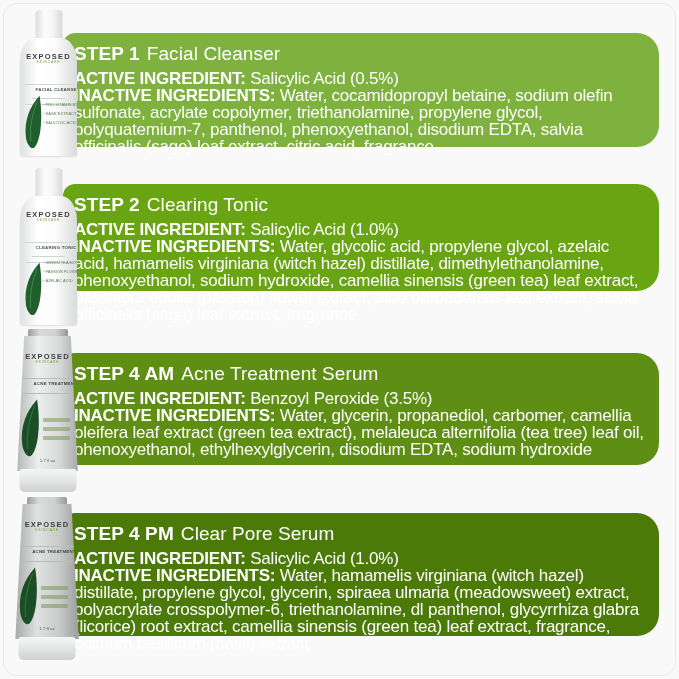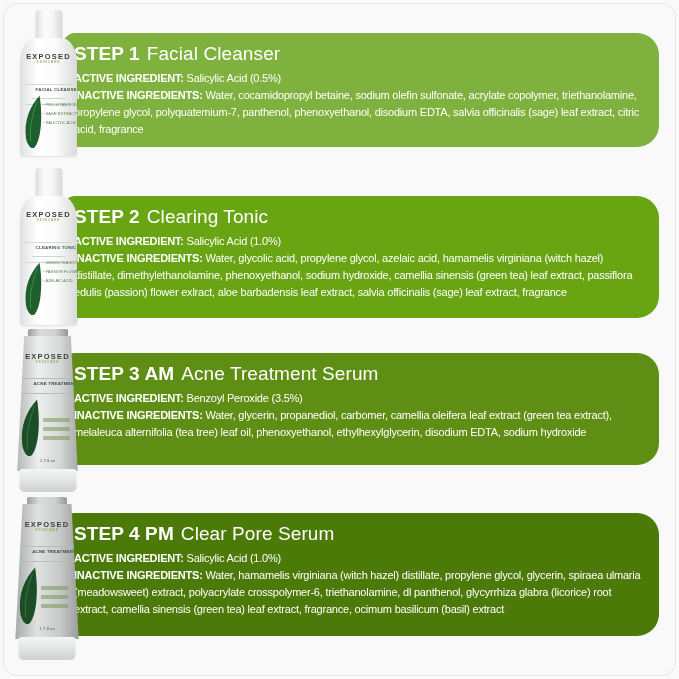--- a/index.html
+++ b/index.html
@@ -9,26 +9,26 @@
   }
   .frame{position:absolute;inset:3px;border:1px solid #e7e9e7;border-radius:14px;pointer-events:none;}
 
   
   .panel{
     position:absolute;left:63px;width:596px;box-sizing:border-box;
     color:#fff;padding:8px 14px 8px 11px;
     border-radius:12px 22px 22px 12px;
   }
   .p1{top:33px;height:114px}
-  .p2{top:196px;height:122px}
+  .p2{top:184px;height:107px}
   .p3{top:353px;height:112px}
   .p4{top:513px;height:123px}
   .panel-title{font-size:19px;letter-spacing:.1px;margin:2px 0 5px;}
   .panel-title .step{font-weight:bold;margin-right:7px;text-align:right;}
-  .panel-line{font-size:11px;line-height:17px;letter-spacing:-.22px;}
+  .panel-line{font-size:17px;line-height:17px;letter-spacing:-.22px;}
   .panel-line b{font-weight:bold;}
 
   
   .product{position:absolute;z-index:2;}
 
   
   .bottle .cap{
     position:absolute;left:50%;transform:translateX(-50%);top:0;width:27px;height:31px;
     background:linear-gradient(90deg,#dcdedd,#fdfdfd 35%,#f3f4f3 65%,#d7d9d8);
     border-radius:4px 4px 2px 2px;
@@ -98,21 +98,21 @@
     <div class="panel-line"><b>INACTIVE INGREDIENTS:</b> <span>Water, cocamidopropyl betaine, sodium olefin sulfonate, acrylate copolymer, triethanolamine, propylene glycol, polyquatemium-7, panthenol, phenoxyethanol, disodium EDTA, salvia officinalis (sage) leaf extract, citric acid, fragrance</span></div>
   </section>
 
   <section class="panel p2" style="background-color: rgb(105, 164, 19);">
     <div class="panel-title"><span class="step">STEP 2</span><span>Clearing Tonic</span></div>
     <div class="panel-line"><b>ACTIVE INGREDIENT:</b> <span>Salicylic Acid (1.0%)</span></div>
     <div class="panel-line"><b>INACTIVE INGREDIENTS:</b> <span>Water, glycolic acid, propylene glycol, azelaic acid, hamamelis virginiana (witch hazel) distillate, dimethylethanolamine, phenoxyethanol, sodium hydroxide, camellia sinensis (green tea) leaf extract, passiflora edulis (passion) flower exlract, aloe barbadensis leaf extract, salvia officinalis (sage) leaf extract, fragrance</span></div>
   </section>
 
   <section class="panel p3" style="background-color: rgb(95, 142, 20);">
-    <div class="panel-title"><span class="step">STEP 3 AM</span><span>Acne Treatment Serum</span></div>
+    <div class="panel-title"><span class="step">STEP 4 AM</span><span>Acne Treatment Serum</span></div>
     <div class="panel-line"><b>ACTIVE INGREDIENT:</b> <span>Benzoyl Peroxide (3.5%)</span></div>
     <div class="panel-line"><b>INACTIVE INGREDIENTS:</b> <span>Water, glycerin, propanediol, carbomer, camellia oleifera leaf extract (green tea extract), melaleuca alternifolia (tea tree) leaf oil, phenoxyethanol, ethylhexylglycerin, disodium EDTA, sodium hydroxide</span></div>
   </section>
 
   <section class="panel p4" style="background-color: rgb(76, 122, 9);">
     <div class="panel-title"><span class="step">STEP 4 PM</span><span>Clear Pore Serum</span></div>
     <div class="panel-line"><b>ACTIVE INGREDIENT:</b> <span>Salicylic Acid (1.0%)</span></div>
     <div class="panel-line"><b>INACTIVE INGREDIENTS:</b> <span>Water, hamamelis virginiana (witch hazel) distillate, propylene glycol, glycerin, spiraea ulmaria (meadowsweet) extract, polyacrylate crosspolymer-6, triethanolamine, dl panthenol, glycyrrhiza glabra (licorice) root extract, camellia sinensis (green tea) leaf extract, fragrance, ocimum basilicum (basil) extract</span></div>
   </section>
 

